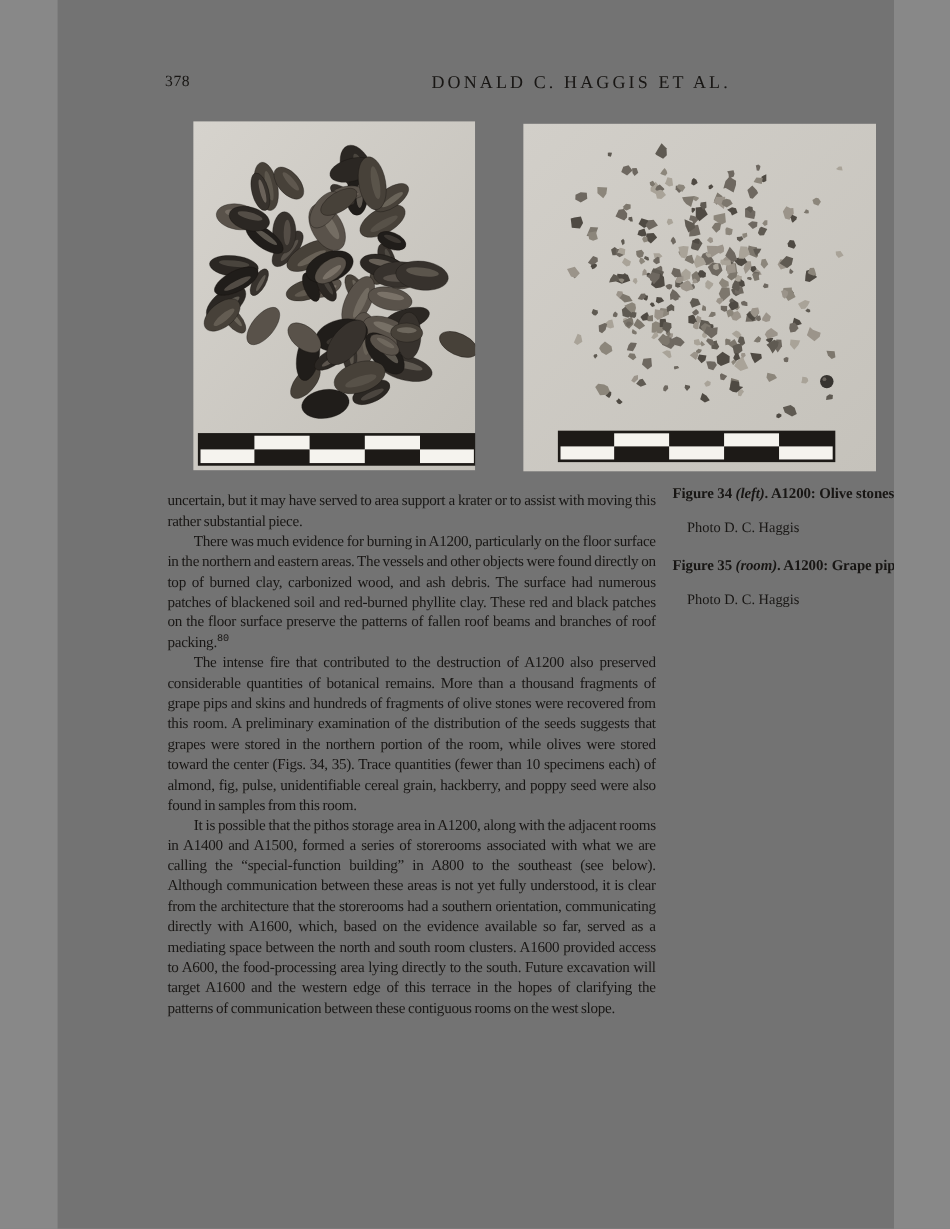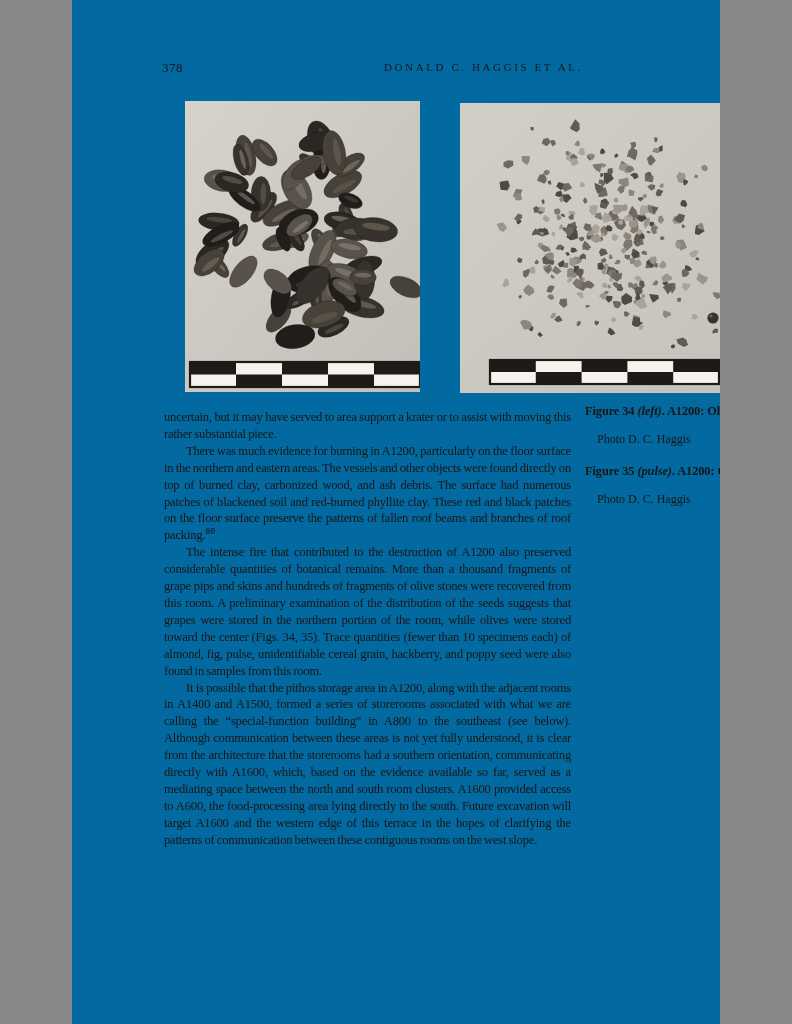--- a/index.html
+++ b/index.html
@@ -1,31 +1,31 @@
 <!DOCTYPE html>
 <html><head>
 <meta charset="utf-8">
 <style>
   html,body{margin:0;padding:0;background:#888;}
   .page{
     position:relative;
-    width:648px;height:1024px;
-    background:#0369a1;
+    width:697px;height:1024px;
+    background:#737373;
     font-family:"Liberation Serif","DejaVu Serif",serif;
     color:#181614;
     overflow:hidden;
     margin:0 auto;
   }
   .pagenum{
     position:absolute;left:90px;top:60px;
     font-size:13px;letter-spacing:0.5px;
   }
   .runhead{
     position:absolute;left:312px;top:61px;
-    font-size:11px;letter-spacing:2.6px;
+    font-size:15px;letter-spacing:2.6px;
     white-space:nowrap;
   }
   figure{margin:0;padding:0;}
   .photo{position:absolute;line-height:0;}
   .photo-left{left:113px;top:101px;width:235px;height:291px;}
   .photo-right{left:388px;top:103px;width:294px;height:290px;}
   .body-col{
     position:absolute;left:92px;top:409px;width:407px;
     font-size:12.6px;line-height:16.9px;
     text-align:justify;
@@ -615,19 +615,19 @@
   </div>
 
   <aside class="cap-col">
     <div class="cap">
       <p class="cap-line"><span>Figure 34</span>
         <i>(left)</i><span>. A1200: Olive stones.</span></p>
       <p class="credit">Photo D. C. Haggis</p>
     </div>
     <div class="cap">
       <p class="cap-line"><span>Figure 35</span>
-        <i>(pulse)</i><span>. A1200: Grape pips.</span></p>
+        <i>(room)</i><span>. A1200: Grape pips.</span></p>
       <p class="credit">Photo D. C. Haggis</p>
     </div>
   </aside>
 
 
 </div>
 
 </body></html>

